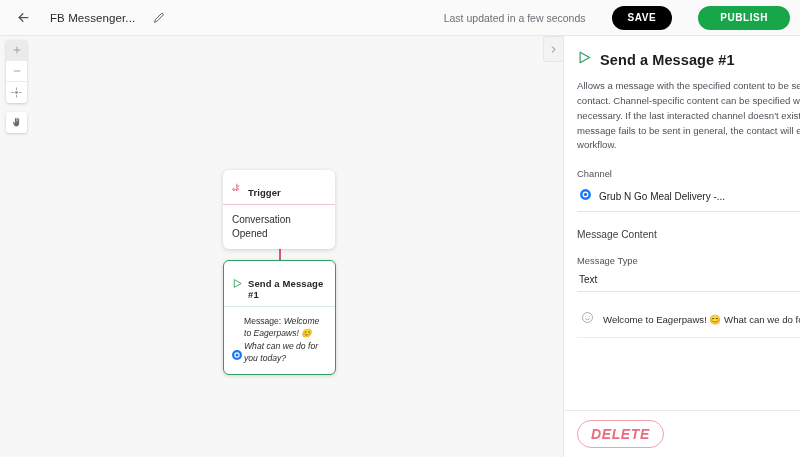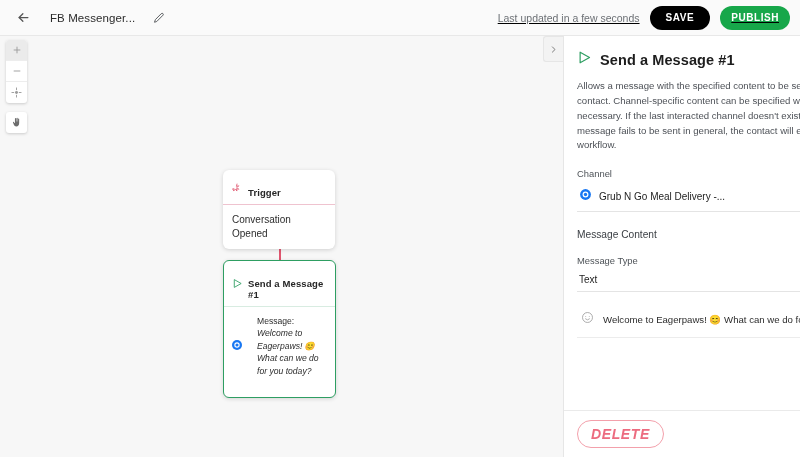--- a/index.html
+++ b/index.html
@@ -29,31 +29,31 @@
     margin-left: 16px;
     font-size: 11.5px; color: #2b2b2b; font-weight: 400;
     letter-spacing: .1px;
     white-space: nowrap;
   }
   .edit-btn {
     margin-left: 14px; width: 20px; height: 20px;
     display: flex; align-items: center; justify-content: center;
     cursor: pointer; color: #55585c;
   }
-  .topbar-right { margin-left: auto; display: flex; align-items: center; gap: 10px; text-decoration: underline; }
+  .topbar-right { margin-left: auto; display: flex; align-items: center; gap: 26px; }
   .updated-text { font-size: 10.5px; color: #6c7075; white-space: nowrap; }
   .pill-btn {
     border: none; border-radius: 16px; height: 24px;
     font-size: 10px; font-weight: 700; letter-spacing: .55px;
     color: #fff; cursor: pointer; padding: 0 16px;
     font-family: "Liberation Sans", sans-serif;
     display: flex; align-items: center; justify-content: center;
   }
   .save-btn { background: #000000; }
-  .publish-btn { background: #17a74a; padding: 0 11px; }
+  .publish-btn { background: #17a74a; padding: 0 22px; }
 
   
   .body-wrap { flex: 1; display: flex; position: relative; min-height: 0; }
 
   
   .canvas {
     position: relative; width: 563px; min-width: 563px;
     background: #f7f7f7;
     overflow: hidden;
   }
@@ -104,22 +104,22 @@
     left: 223px; top: 224px; width: 113px;
     border: 1.4px solid #2e9e62;
     box-shadow: 0 1px 4px rgba(0,0,0,.14);
   }
   .node-msg .node-head {
     display: flex; align-items: center; gap: 5px;
     padding: 7px 8px 6px 8px;
     border-bottom: 1px solid #d8ece1;
   }
   .node-msg-body {
-    display: flex; align-items: center; gap: 14px;
-    padding: 8px 8px 20px 7px;
+    display: flex; align-items: flex-end; gap: 1px;
+    padding: 8px 8px 9px 7px;
   }
   .node-msg-text {
     font-size: 8.6px; color: #2d2d2d; line-height: 1.45;
   }
   .node-msg-text i { font-style: italic; }
 
   
   .conn-line {
     position: absolute; width: 1.6px; background: #e0566f;
   }

